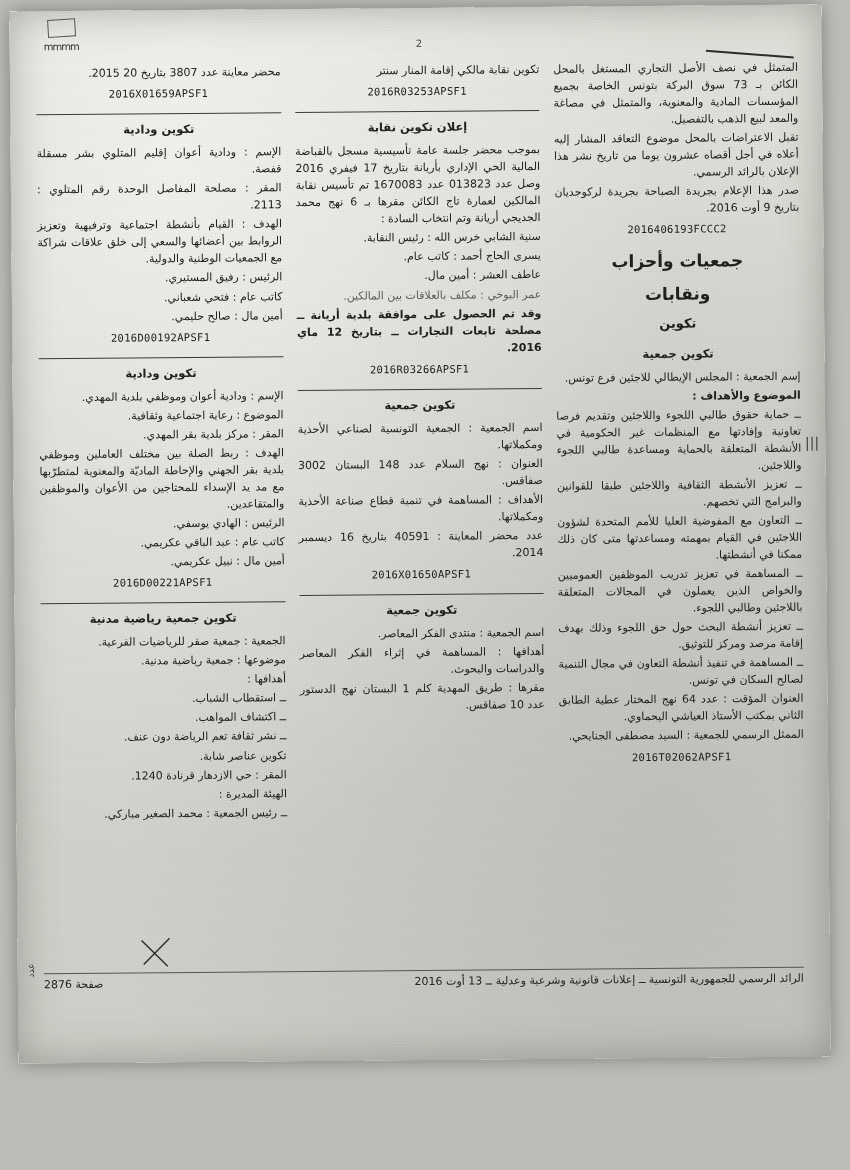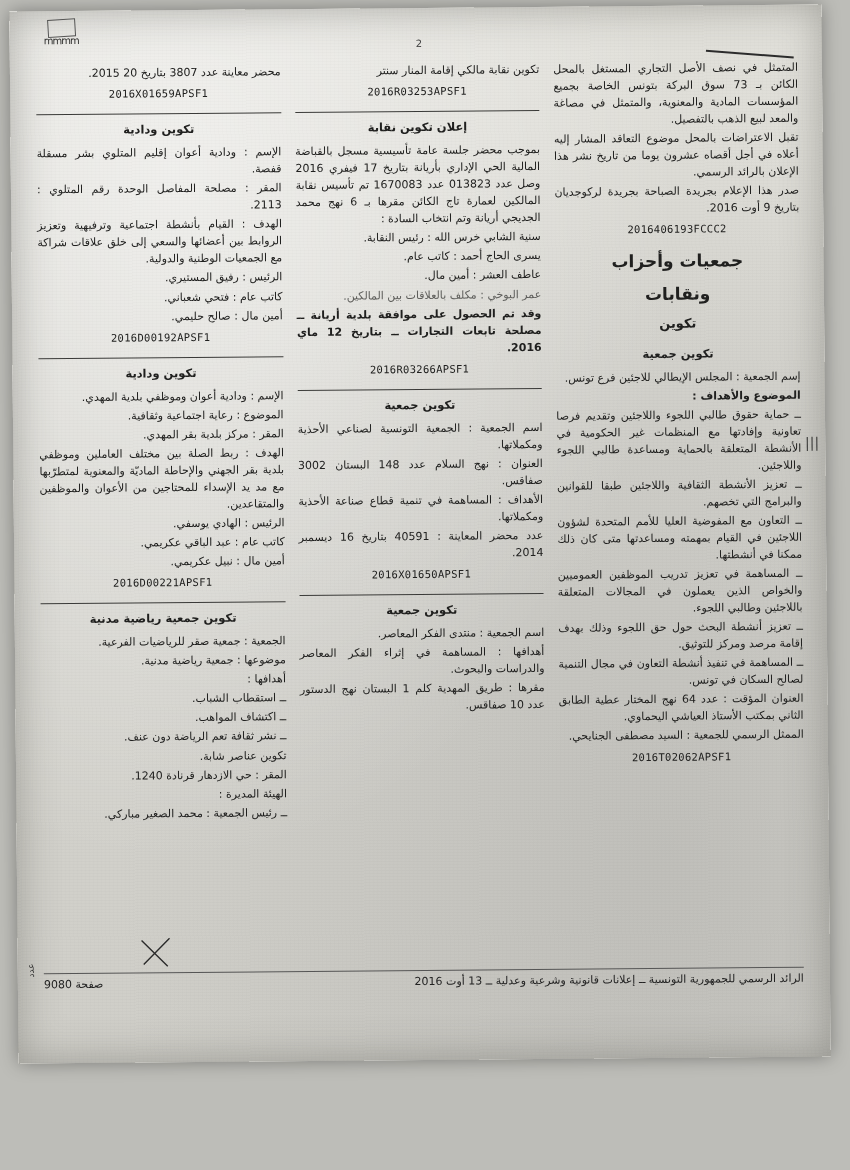--- a/index.html
+++ b/index.html
@@ -190,21 +190,21 @@
 </style>
 </head>
 <body>
 
 <div class="page">
   <div class="sheet">
     <div class="sheet-inner"></div>
     <div class="grain"></div>
 
     <div class="tl-box"></div>
-    <div class="scribble" style="left:34px; top:24px;">mmmm</div>
+    <div class="scribble" style="left:34px; top:30px;">mmmm</div>
     <div class="page-number-top">2</div>
     <div class="diag-line"></div>
     <div class="side-mark">|||</div>
 
     <div class="columns">
 
       <div class="col c-right">
 
         <div class="block">
           <div class="para">المتمثل في نصف الأصل التجاري المستغل بالمحل الكائن بـ 73 سوق البركة بتونس الخاصة بجميع المؤسسات المادية والمعنوية، والمتمثل في مصاغة والمعد لبيع الذهب بالتفصيل.</div>
@@ -332,18 +332,18 @@
     </div>
 
     <svg class="pen-mark" viewBox="0 0 40 40">
       <path d="M4 10 L30 36 M32 8 L6 34" stroke="#2b2b2b" stroke-width="1.4" fill="none"></path>
     </svg>
 
     <div class="left-stub">عدد</div>
 
     <div class="footer">
       <div class="mid">الرائد الرسمي للجمهورية التونسية ــ إعلانات قانونية وشرعية وعدلية ــ 13 أوت 2016</div>
-      <div>صفحة 9080</div>
+      <div>صفحة 2876</div>
     </div>
 
     <div class="edge-shadow"></div>
   </div>
 </div>
 
 </body></html>

